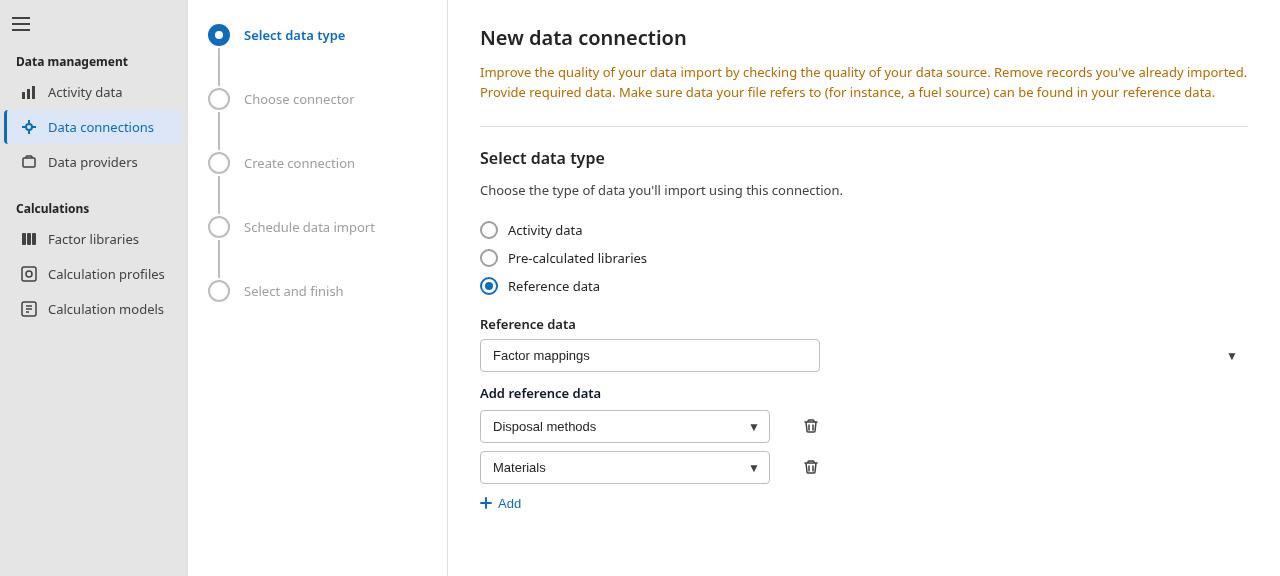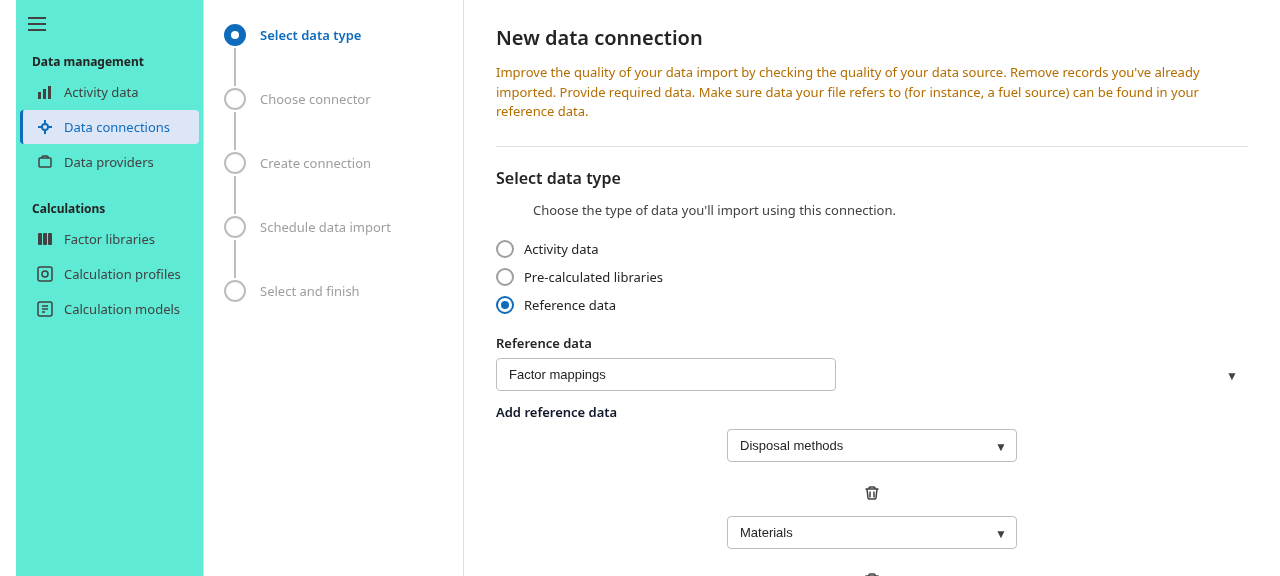--- a/index.html
+++ b/index.html
@@ -1,27 +1,26 @@
 <!DOCTYPE html>
 <html><head>
   <meta charset="utf-8">
   <style>
     * { box-sizing: border-box; margin: 0; padding: 0; }
     body { font-family: 'Segoe UI', system-ui, sans-serif; font-size: 14px; color: #242424; background: #fff; display: flex; height: 576px; overflow: hidden; }
 
     
     .sidebar {
       width: 188px;
-      background: #5eead4;
+      background: #e5e5e5;
       border-right: 1px solid #e0e0e0;
       display: flex;
       flex-direction: column;
       padding: 0;
       flex-shrink: 0;
-      margin-left: 16px;
     }
     .sidebar-hamburger {
       padding: 16px 12px 8px 12px;
       cursor: pointer;
     }
     .sidebar-section-label {
       font-size: 12px;
       font-weight: 700;
       color: #242424;
       padding: 10px 16px 4px 16px;
@@ -145,21 +144,20 @@
       font-weight: 600;
       color: #242424;
       margin-bottom: 12px;
     }
     .section-desc {
       font-size: 13px;
       color: #424242;
       margin-bottom: 20px;
       max-width: 400px;
       line-height: 1.5;
-      text-align: right;
     }
     .radio-group {
       display: flex;
       flex-direction: column;
       gap: 10px;
       margin-bottom: 20px;
     }
     .radio-item {
       display: flex;
       align-items: center;
@@ -223,23 +221,22 @@
     }
     .add-ref-label {
       font-size: 13px;
       font-weight: 600;
       color: #0f172a;
       margin-bottom: 8px;
     }
     .add-ref-row {
       display: flex;
       align-items: center;
-      gap: 16px;
+      gap: 26px;
       margin-bottom: 8px;
-      flex-direction: column;
     }
     .add-ref-row .dropdown-select {
       width: 290px;
     }
     .delete-btn {
       width: 30px;
       height: 30px;
       border: none;
       background: transparent;
       cursor: pointer;

